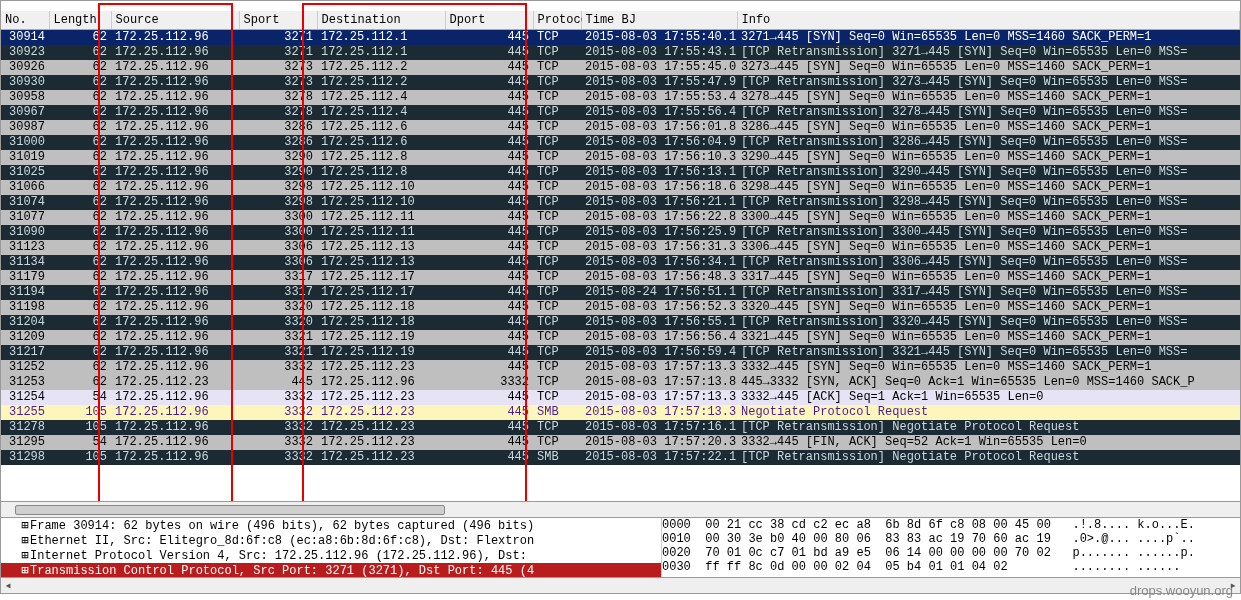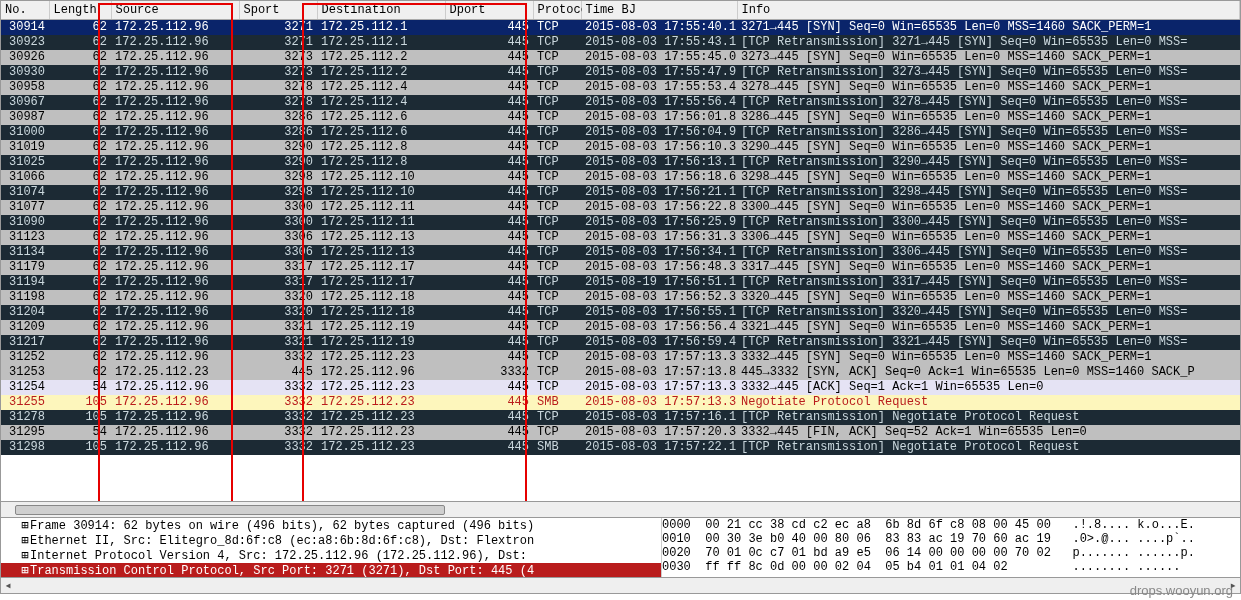--- a/index.html
+++ b/index.html
@@ -9,20 +9,21 @@
     background: #fff;
     width: 1241px;
     height: 600px;
     overflow: hidden;
     position: relative;
   }
   .packet-table {
     width: 100%;
     border-collapse: collapse;
     table-layout: fixed;
+    margin-top: 10px;
   }
   .packet-table thead th {
     background: #f0f0f0;
     font-weight: normal;
     text-align: left;
     padding: 2px 4px;
     border-right: 1px solid #ccc;
     border-bottom: 1px solid #aaa;
     position: relative;
     color: #000;
@@ -46,21 +47,21 @@
   .col-info { width: auto; }
 
   tbody td.col-no, tbody td.col-len, tbody td.col-sport, tbody td.col-dport {
     text-align: right;
   }
 
   .row-selected td { background: #0a246a; color: #fff; }
   .row-dark td { background: #1c2a34; color: #cbd8de; }
   .row-gray td { background: #bfbfbf; color: #000; }
   .row-lav td  { background: #e5e3f4; color: #000; }
-  .row-yel td  { background: #fdf6bc; color: #b91c1c; }
+  .row-yel td  { background: #fdf6bc; color: #4c1d95; }
   .txt-info-orange { color: #ff9a69; }
 
   .overlay-box {
     position: absolute;
     border: 2px solid #e60000;
     pointer-events: none;
   }
 
   .table-wrap {
     height: 502px;
@@ -334,21 +335,21 @@
           <td class="col-info">3317→445 [SYN] Seq=0 Win=65535 Len=0 MSS=1460 SACK_PERM=1</td>
         </tr>
         <tr class="row-dark">
           <td class="col-no">31194</td>
           <td class="col-len">62</td>
           <td class="col-source txt-info-orange">172.25.112.96</td>
           <td class="col-sport txt-info-orange">3317</td>
           <td class="col-dest txt-info-orange">172.25.112.17</td>
           <td class="col-dport txt-info-orange">445</td>
           <td class="col-proto txt-info-orange">TCP</td>
-          <td class="col-time">2015-08-19 17:56:51.1</td>
+          <td class="col-time">2015-08-24 17:56:51.1</td>
           <td class="col-info txt-info-orange">[TCP Retransmission] 3317→445 [SYN] Seq=0 Win=65535 Len=0 MSS=</td>
         </tr>
         <tr class="row-gray">
           <td class="col-no">31198</td>
           <td class="col-len">62</td>
           <td class="col-source">172.25.112.96</td>
           <td class="col-sport">3320</td>
           <td class="col-dest">172.25.112.18</td>
           <td class="col-dport">445</td>
           <td class="col-proto">TCP</td>

